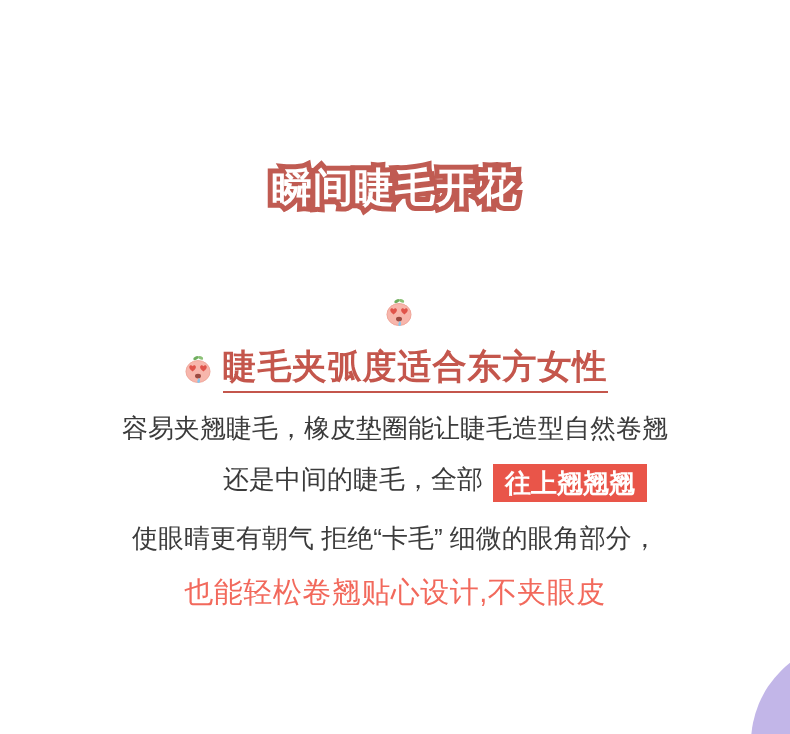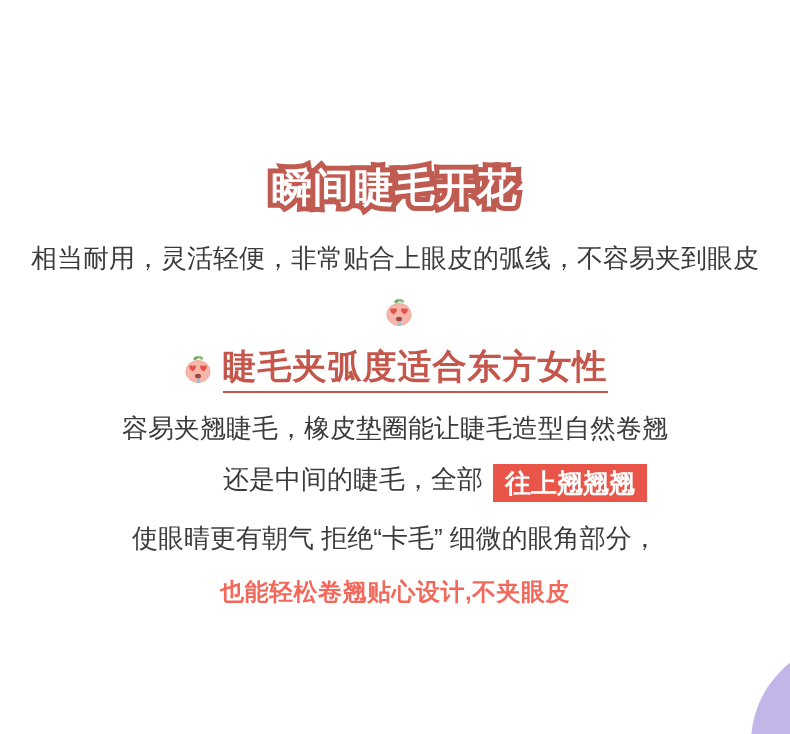--- a/index.html
+++ b/index.html
@@ -82,22 +82,22 @@
     background: #e95549;
     color: #ffffff;
     font-weight: 700;
     font-size: 26px;
     line-height: 26px;
     padding: 6px 12px 6px 12px;
     margin-left: 10px;
     vertical-align: -4px;
   }
   .accent-line {
-    font-size: 24px;
-    font-weight: 700;
+    font-size: 29px;
+    font-weight: 400;
     color: #f2695c;
     letter-spacing: 0.5px;
   }
   
   .corner-circle {
     position: absolute;
     left: 751px;
     top: 641px;
     width: 204px;
     height: 204px;
@@ -108,21 +108,20 @@
 </head>
 <body>
 
 <div class="page">
 
   <div class="title">
     <span class="stroke-layer">瞬间睫毛开花</span>
     <span class="fill-layer">瞬间睫毛开花</span>
   </div>
 
-  <div class="line line-1">相当耐用，灵活轻便，非常贴合上眼皮的弧线，不容易夹到眼皮</div>
 
   <div class="line line-2">
     <span class="emoji after">
       <svg viewBox="0 0 36 36" width="30" height="30">
         <ellipse cx="15.5" cy="5" rx="3.4" ry="1.9" transform="rotate(-28 15.5 5)" fill="#6fae5f"></ellipse>
         <ellipse cx="21" cy="4.6" rx="3.4" ry="1.9" transform="rotate(22 21 4.6)" fill="#8cc177"></ellipse>
         <ellipse cx="18" cy="21" rx="14.5" ry="13.2" fill="#f7b6ac" stroke="#edALGN" stroke-width="0"></ellipse>
         <ellipse cx="18" cy="21" rx="14.5" ry="13.2" fill="#f7b6ac" stroke="#eda396" stroke-width="1"></ellipse>
         <path d="M11.5,14.6 C10.4,12.9 7.7,13.1 7.5,15.6 C7.3,17.9 9.8,19.7 11.5,21 C13.2,19.7 15.7,17.9 15.5,15.6 C15.3,13.1 12.6,12.9 11.5,14.6 Z" fill="#e0544b"></path>
         <path d="M24.5,14.6 C23.4,12.9 20.7,13.1 20.5,15.6 C20.3,17.9 22.8,19.7 24.5,21 C26.2,19.7 28.7,17.9 28.5,15.6 C28.3,13.1 25.6,12.9 24.5,14.6 Z" fill="#e0544b"></path>

